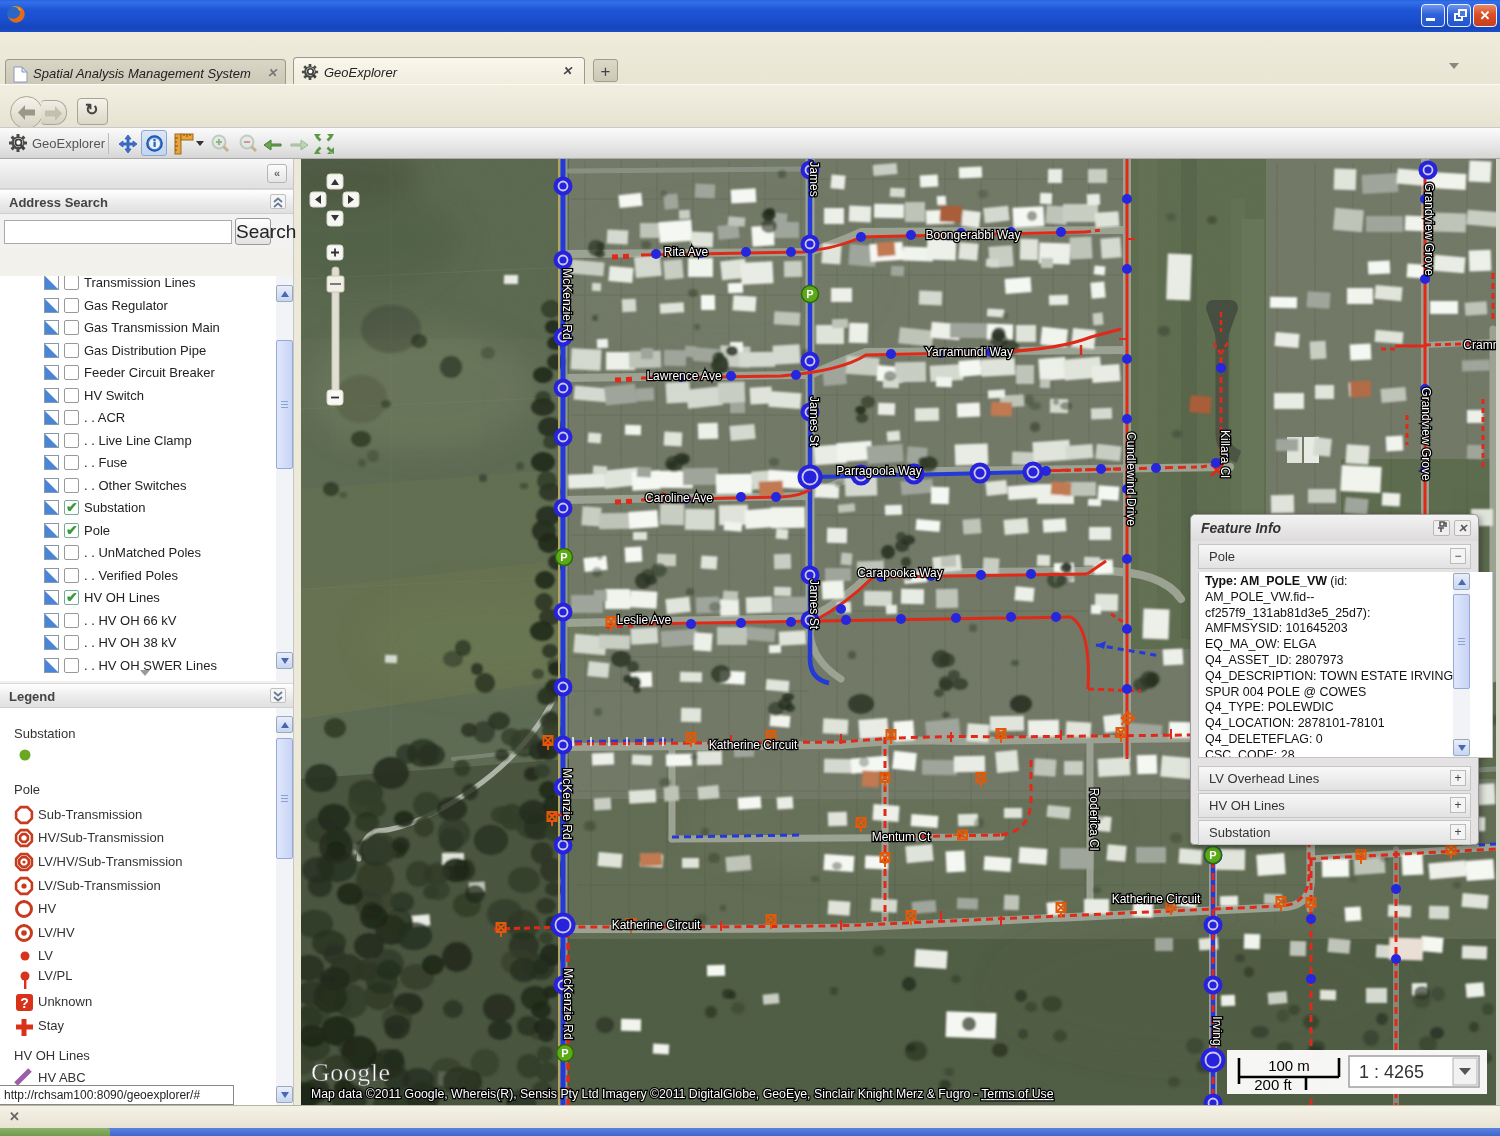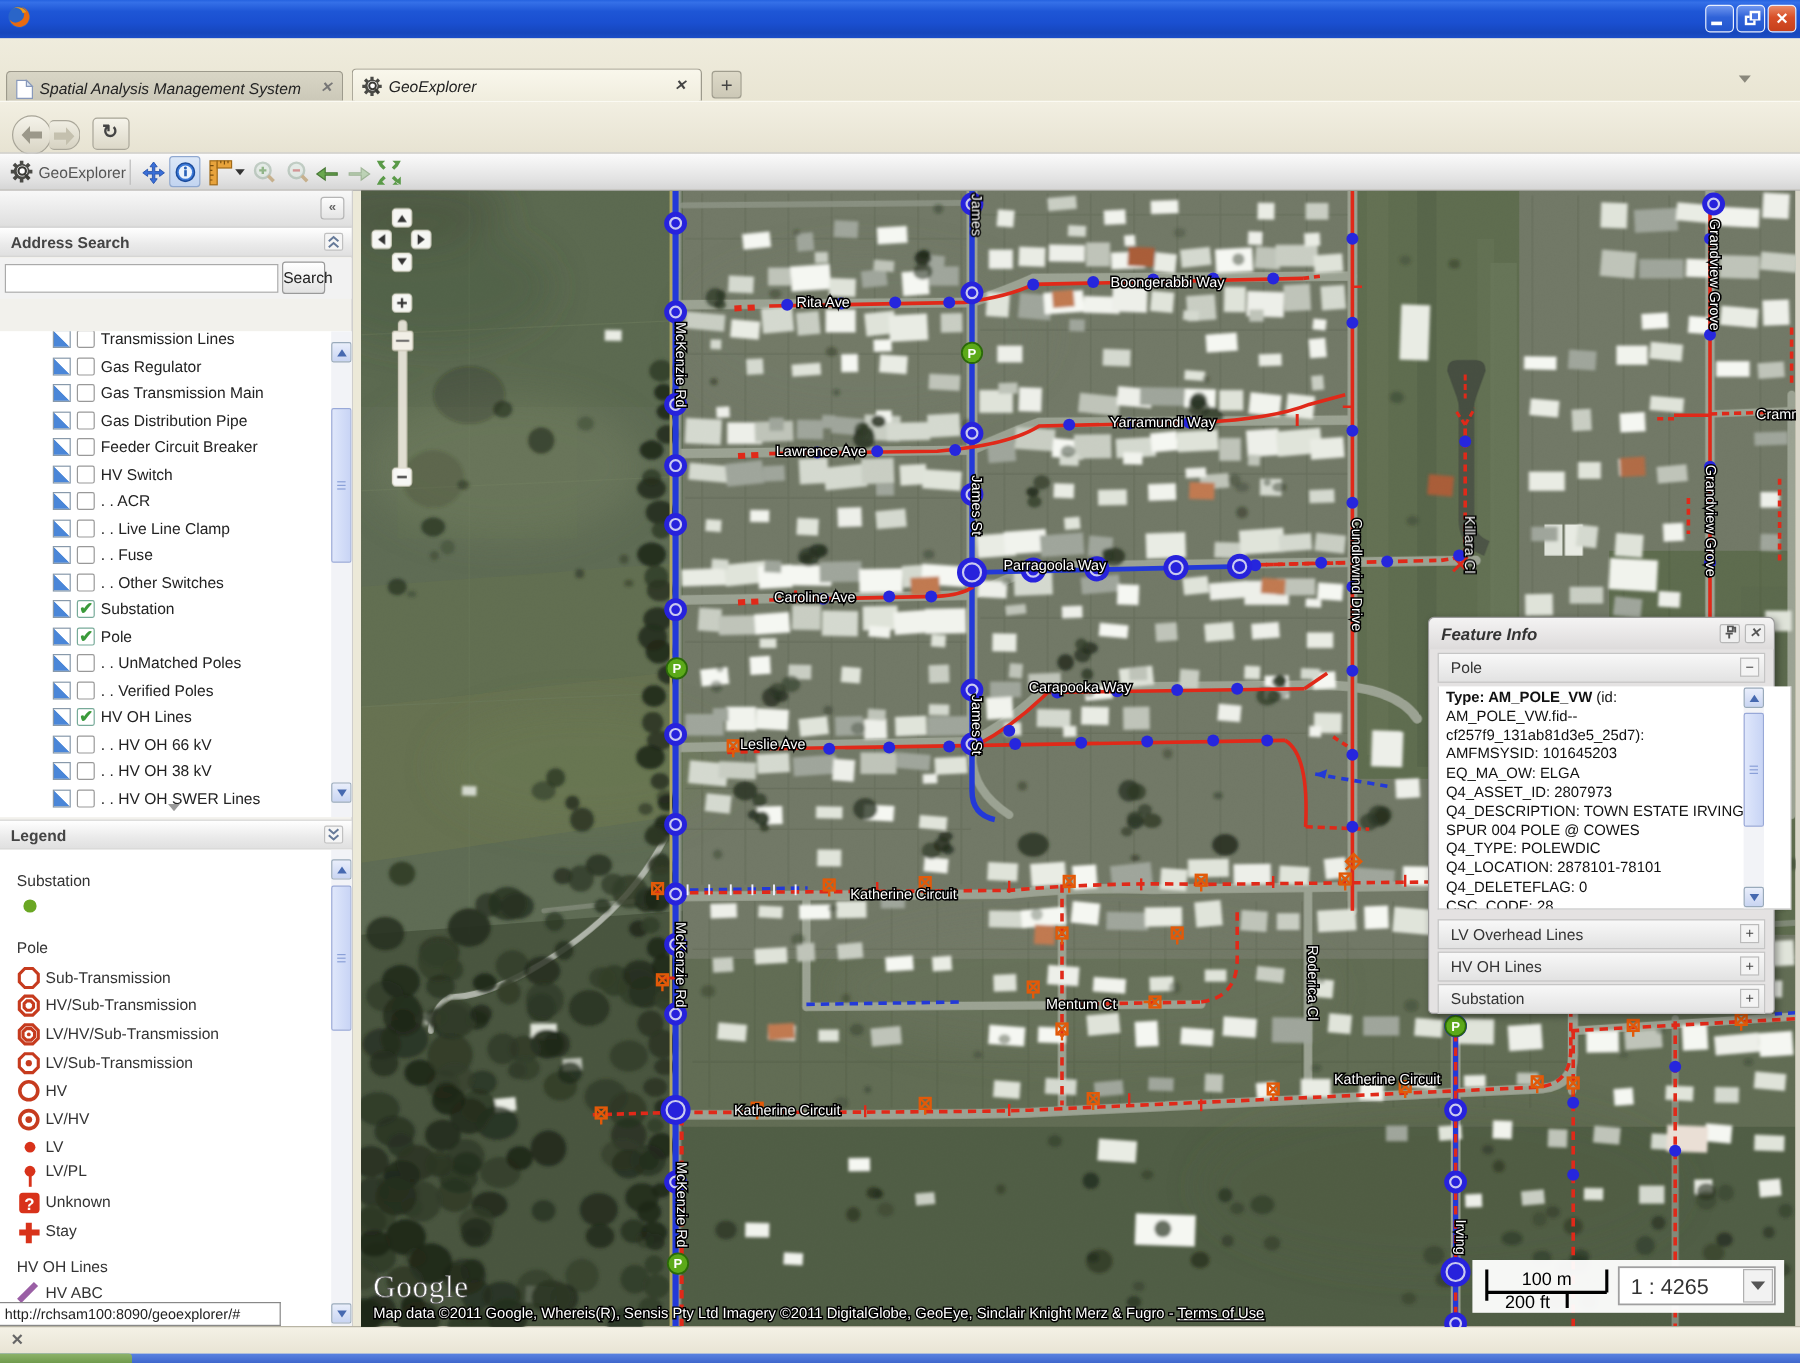--- a/index.html
+++ b/index.html
@@ -34,21 +34,21 @@
 .tsep{position:absolute;left:108px;top:5px;width:1px;height:21px;background:#bbb;}
 
 #sidebar{left:0;top:159px;width:294px;height:946px;background:#f2f1ec;border-right:1px solid #c6c6c6;}
 #sidetop{position:absolute;left:0;top:0;width:293px;height:30px;background:linear-gradient(180deg,#f8f8f8,#dfdfdf);border-bottom:1px solid #d2d2d2;}
 .collbtn{position:absolute;right:6px;top:5px;width:20px;height:19px;border:1px solid #b5b5b5;border-radius:3px;background:linear-gradient(180deg,#fdfdfd,#e4e4e4);color:#666;text-align:center;line-height:17px;font-size:11px;font-weight:bold;}
 .phead{position:absolute;left:0;width:293px;height:25px;background:linear-gradient(180deg,#ffffff,#eaeaea 60%,#e0e0e0);border-top:1px solid #d8d8d8;border-bottom:1px solid #cfcfcf;}
 .phead .ptitle{position:absolute;left:9px;top:5px;font-size:13px;font-weight:bold;color:#444;}
 .ptool{position:absolute;right:7px;top:4px;width:16px;height:15px;border:1px solid #c0c0c0;border-radius:2px;background:#f5f5f5;}
 #searchrow{position:absolute;left:0;top:56px;width:293px;height:34px;background:#f2f2f2;}
 #searchrow input{position:absolute;left:4px;top:5px;width:228px;height:24px;border:1px solid #aaa;background:#fff;}
-#searchbtn{position:absolute;left:235px;top:3px;width:36px;height:27px;border:1px solid #9a9a9a;border-radius:3px;background:linear-gradient(180deg,#ffffff,#e2e2e2);font-size:13px;color:#222;text-align:center;line-height:25px;}
+#searchbtn{position:absolute;left:235px;top:3px;width:36px;height:27px;border:1px solid #9a9a9a;border-radius:3px;background:linear-gradient(180deg,#ffffff,#e2e2e2);font-size:19px;color:#222;text-align:center;line-height:25px;}
 #treearea{position:absolute;left:0;top:117px;width:293px;height:405px;background:#fff;overflow:hidden;}
 .trow{position:absolute;left:0;width:270px;height:22px;}
 .licon{position:absolute;left:44px;top:3px;width:15px;height:15px;border:1px solid #8899aa;background:linear-gradient(45deg,#4a86d8 49%,#fff 51%);}
 .licon{background:linear-gradient(45deg,#4a86d8 49%,#fff 51%) !important;}
 .cbox{position:absolute;left:64px;top:3px;width:15px;height:15px;border:1px solid #999;background:#fff;border-radius:2px;}
 .cbox.chk{border-color:#7a9;}
 .cbox.chk:after{content:"\2714";position:absolute;left:1px;top:-2px;color:#3a9a3a;font-size:14px;font-weight:bold;}
 .tlab{position:absolute;left:84px;top:3px;font-size:13px;color:#222;white-space:nowrap;}
 
 .sb{position:absolute;width:17px;background:#f2f3f7;}

